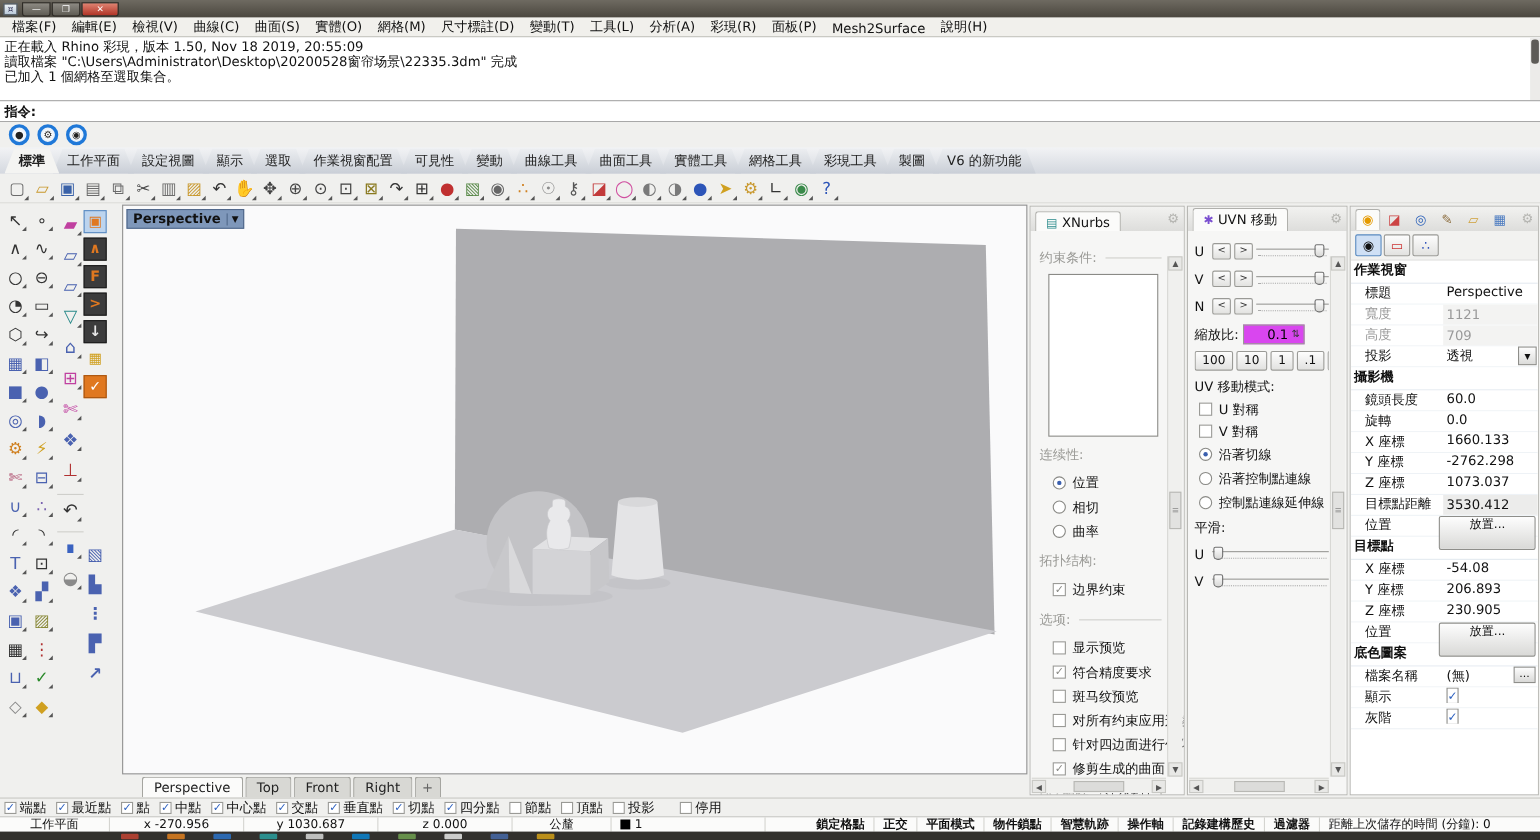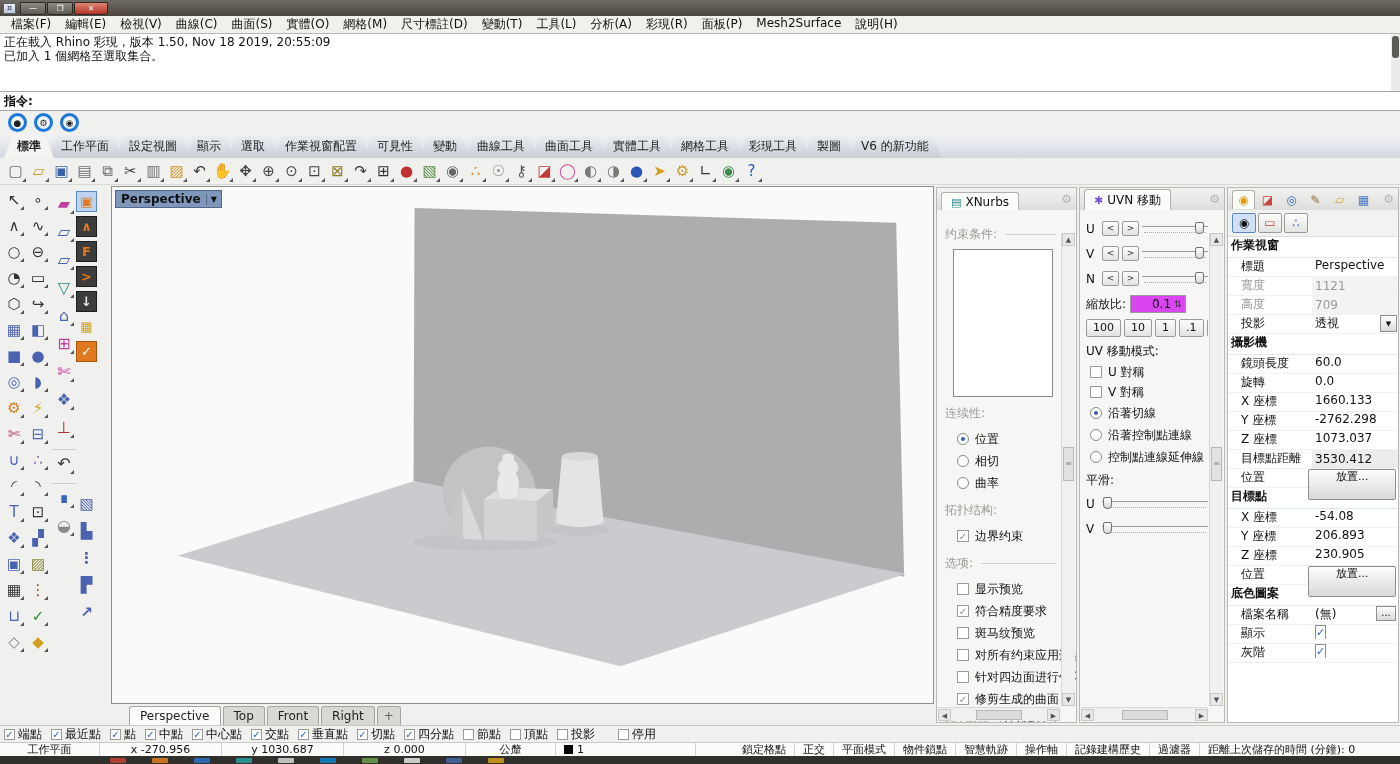--- a/index.html
+++ b/index.html
@@ -8,21 +8,21 @@
 
   
   .tb{height:16px;background:linear-gradient(#6e6a61,#4a463e);display:flex;align-items:center;color:#fff;font-size:11px;padding-left:3px;flex:0 0 16px}
   .tb-icon{width:13px;height:11px;background:linear-gradient(#eef3f8,#b9c8d8);border:1px solid #55616e;margin-right:4px;font-size:8px;line-height:9px;text-align:center;color:#335}
   .tb-title{flex:1;white-space:nowrap;overflow:hidden;text-shadow:0 1px 1px #222}
   .tb-btns{display:flex;margin-right:2px;gap:1px}
   .tb-btn{width:26px;height:13px;border:1px solid #2e2b26;border-radius:0 0 3px 3px;background:linear-gradient(#8d8a83,#5f5c54);color:#fff;font-size:8px;line-height:11px;text-align:center}
   .tb-btn.close{background:linear-gradient(#e08472,#b03326);width:34px}
 
   
-  .menubar{height:18px;background:#f1f0ec;border-bottom:1px solid #b9b9b4;display:flex;align-items:flex-start;padding-left:4px;flex:0 0 18px}
+  .menubar{height:18px;background:#f1f0ec;border-bottom:1px solid #b9b9b4;display:flex;align-items:flex-end;padding-left:4px;flex:0 0 18px}
   .menu-item{padding:0 7px;white-space:nowrap}
 
   
   .cmd-hist{height:58px;background:#fff;border-bottom:1px solid #a8a8a8;padding:1px 4px;position:relative;flex:0 0 58px;overflow:hidden}
   .cmd-line{line-height:14px;white-space:nowrap}
   .cmd-scroll{position:absolute;right:0;top:0;bottom:0;width:9px;background:#ecebe9}
   .cmd-thumb{position:absolute;top:2px;left:1px;width:7px;height:22px;background:#5d5b57;border-radius:3px}
   .cmd-prompt{height:19px;background:#fff;border-bottom:1px solid #a8a8a8;display:flex;align-items:center;padding:0 4px;flex:0 0 19px}
   .cmd-prompt b{margin-right:6px}
   .cmd-input{flex:1;border:none;outline:none;font:inherit;background:transparent}
@@ -149,21 +149,21 @@
 
   
   .osnap{height:17px;background:#f0f0ee;border-top:1px solid #c8c8c4;display:flex;align-items:center;padding-left:4px;gap:9px;flex:0 0 17px;white-space:nowrap}
   .os-item{display:flex;align-items:center;gap:3px}
   .os-item .cb{width:11px;height:11px;line-height:10px;flex:0 0 11px}
   .os-item.gap{margin-left:14px}
 
   
   .status{height:14px;background:#fbfbfa;border-top:1px solid #c8c8c4;display:flex;align-items:stretch;font-size:11px;flex:0 0 14px;white-space:nowrap}
   .scell{padding:0 8px;border-right:1px solid #d4d4d0;display:flex;align-items:center;justify-content:center}
-  .scell.bold{font-weight:normal}
+  .scell.bold{font-weight:bold}
   .sq-layer{width:9px;height:9px;background:#000;margin-right:4px;display:inline-block}
   .sp{flex:1;border-right:none}
 
   
   .sliver{height:8px;background:#32302d;display:flex;align-items:center;gap:26px;padding-left:110px;flex:0 0 8px}
   .tk{width:16px;height:5px;border-radius:1px;opacity:.85}
 </style>
 </head>
 <body>
 
@@ -191,20 +191,21 @@
       <span class="menu-item">工具(L)</span>
       <span class="menu-item">分析(A)</span>
       <span class="menu-item">彩現(R)</span>
       <span class="menu-item">面板(P)</span>
       <span class="menu-item">Mesh2Surface</span>
       <span class="menu-item">說明(H)</span>
   </div>
 
   <div class="cmd-hist">
     <div class="cmd-line">正在載入 Rhino 彩現，版本 1.50, Nov 18 2019, 20:55:09</div>
+      <div class="cmd-line">讀取檔案 "C:\Users\Administrator\Desktop\20200528窗帘场景\22335.3dm" 完成</div>
       <div class="cmd-line">已加入 1 個網格至選取集合。</div>
     <div class="cmd-scroll">
         <div class="cmd-thumb"></div>
       </div>
   </div>
 
   <div class="cmd-prompt">
     <b>指令:</b>
     <input class="cmd-input" style="">
   </div>

